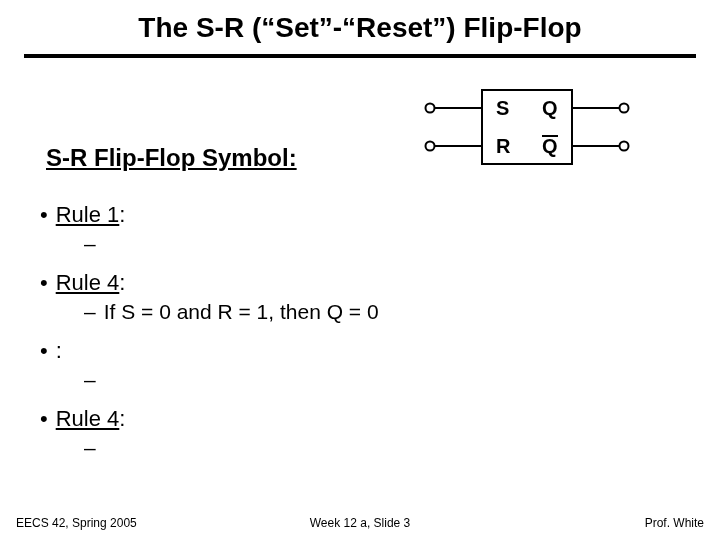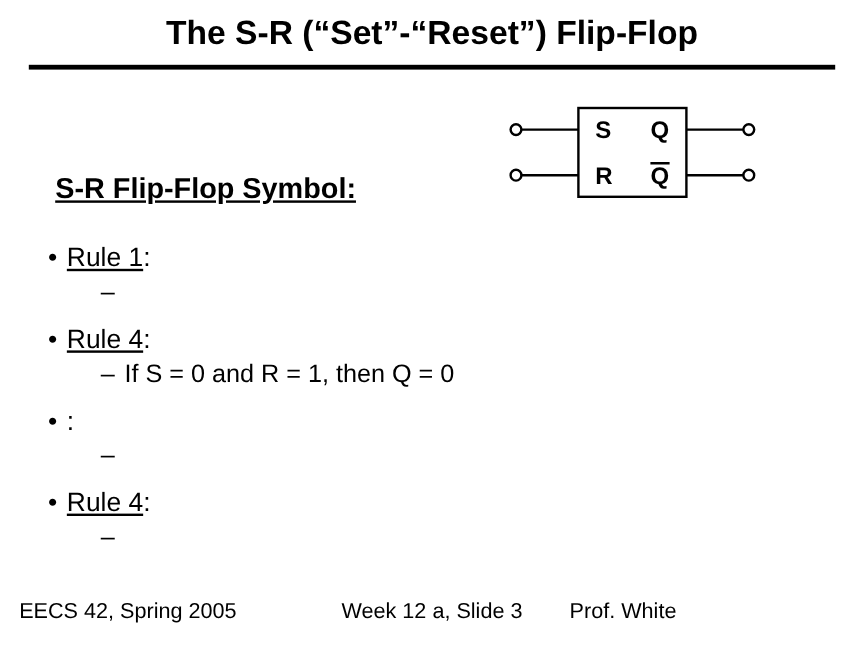--- a/index.html
+++ b/index.html
@@ -57,30 +57,30 @@
   .rule-body {
     font-size: 21px;
     padding-left: 46px;
     margin-top: 4px;
     display: flex;
     align-items: baseline;
   }
   .dash { margin-right: 8px; }
   .footer {
     position: absolute;
-    bottom: 20px;
+    bottom: 10px;
     left: 0;
     width: 100%;
     display: flex;
-    font-size: 18px;
+    font-size: 12px;
     padding: 0 16px;
   }
   .footer-left { flex: 1; text-align: left; }
   .footer-center { flex: 1; text-align: center; }
-  .footer-right { flex: 1; }
+  .footer-right { flex: 1; text-align: right; }
 </style>
 </head>
 <body>
 
 <div class="slide">
 
   <div class="title">The S-R (“Set”-“Reset”) Flip-Flop</div>
   <hr class="title-rule">
 
   <div class="symbol-row">

